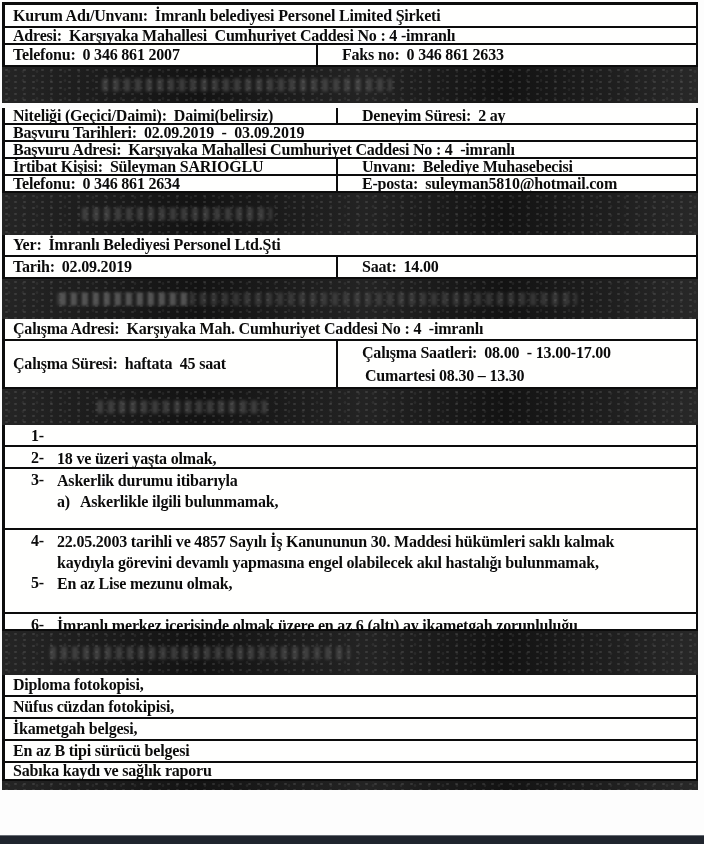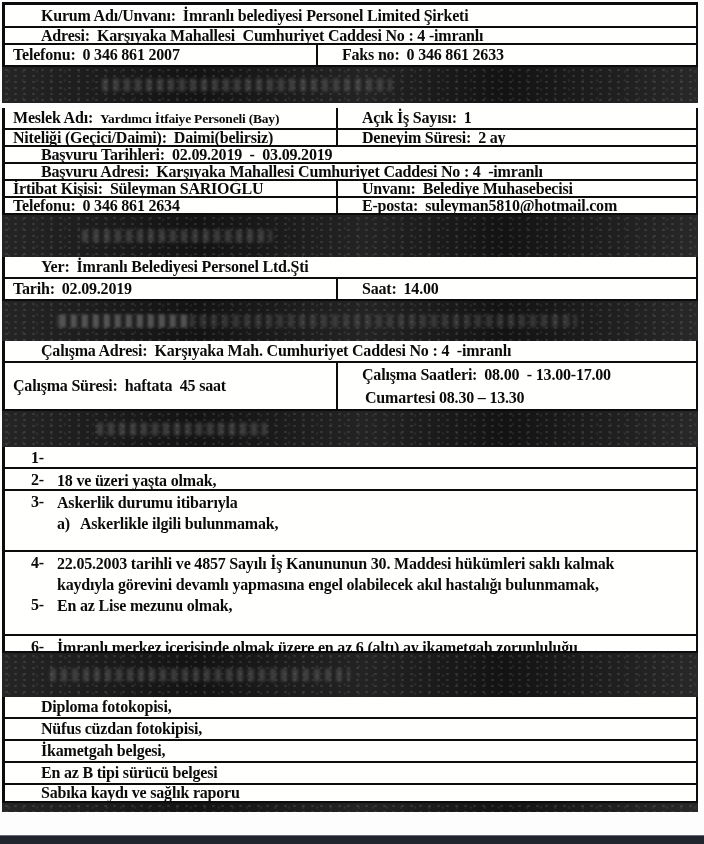--- a/index.html
+++ b/index.html
@@ -12,21 +12,21 @@
   .tbl{position:absolute;left:2px;top:2px;width:696px;border-top:3px solid #0c0c0c;}
   .row{
     box-sizing:border-box;display:flex;align-items:center;background:#fffffe;
     border-left:3px solid #0c0c0c;border-right:2px solid #0c0c0c;border-bottom:2px solid #0c0c0c;
     font-size:16px;line-height:20px;letter-spacing:-0.2px;
   }
   .cell{padding:0 6px 0 8px;white-space:nowrap;overflow:hidden;box-sizing:border-box;}
   .c-left{flex:0 0 331px;}
   .c-left.w311{flex:0 0 311px;}
   .c-right{flex:1;border-left:2px solid #0c0c0c;align-self:stretch;display:flex;align-items:center;padding-left:24px;}
-  .c-full{flex:1;margin-left:28px;}
+  .c-full{flex:1;}
   .lbl{white-space:pre;}
   .val{margin-left:7px;white-space:pre;}
   .small-val{font-size:13.5px;}
   .h23{height:23px}.h22{height:22px}.h21{height:17px}.h48{height:48px}
   .h61{height:61px}.h84{height:84px}.h18{height:18px}
   .gap{height:5px;background:#fdfdfd;}
   
   .bar{
     position:relative;width:696px;background-color:#131313;
     background-image:
@@ -88,29 +88,20 @@
         <span class="lbl">Faks no:</span>
           <span class="val">0 346 861 2633</span>
       </div>
     </div>
 
     <div class="bar h36">
         <div class="smudge sm1"></div>
       </div>
     <div class="gap"></div>
 
-    <div class="row h22">
-      <div class="cell c-left">
-        <span class="lbl">Meslek Adı:</span><span class="val small-val">Yardımcı İtfaiye Personeli (Bay)</span>
-      </div>
-      <div class="c-right cell">
-        <span class="lbl">Açık İş Sayısı:</span>
-          <span class="val">1</span>
-      </div>
-    </div>
     <div class="row h21">
       <div class="cell c-left">
         <span class="lbl">Niteliği (Geçici/Daimi):</span><span class="val">Daimi(belirsiz)</span>
       </div>
       <div class="c-right cell">
         <span class="lbl">Deneyim Süresi:</span>
           <span class="val">2 ay</span>
       </div>
     </div>
     <div class="row h21">

